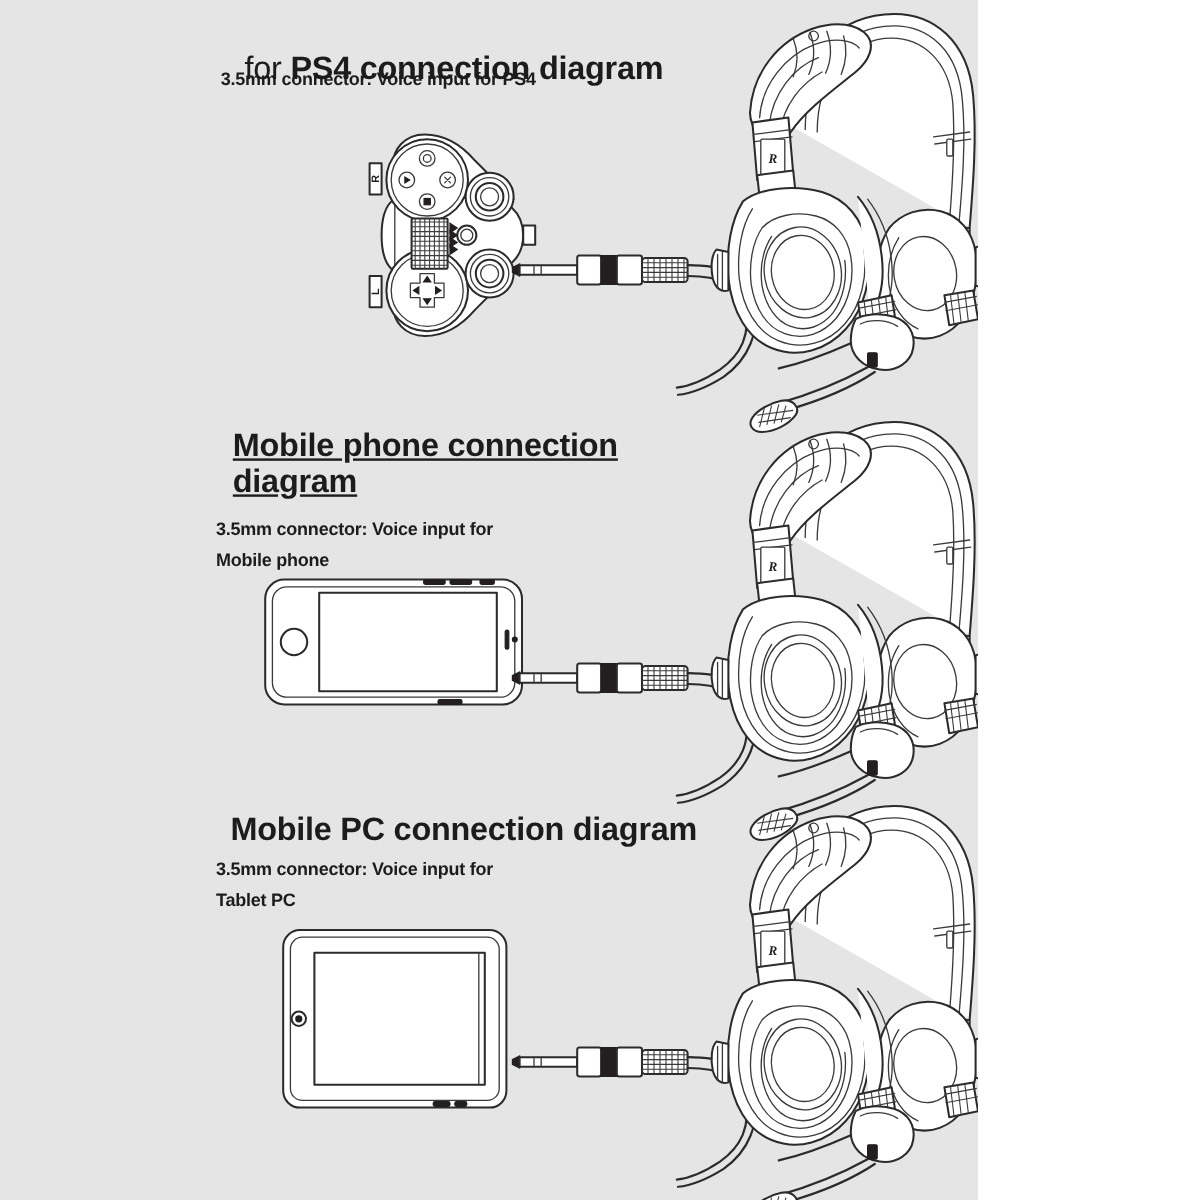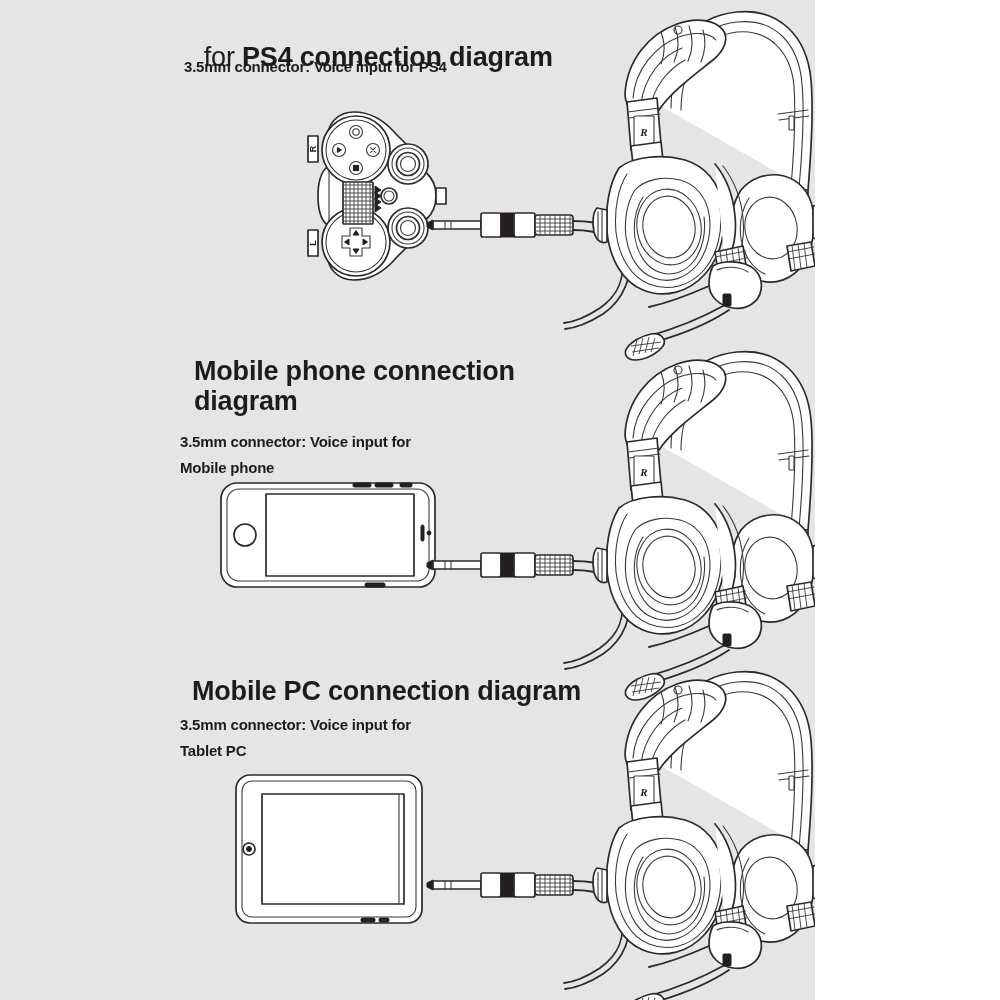--- a/index.html
+++ b/index.html
@@ -238,21 +238,21 @@
           <path d="M66 352 L96 348 M67 358 L94 354"></path>
         </g>
 
         <path class="cbl" d="M144 292 C126 300 106 308 84 313"></path>
       </svg>
     </div>
   </div>
 
   <div class="section" style="top:340px;">
 
-    <div class="title" style="left:194px; top:16px;">Mobile phone connection
+    <div class="title" style="left:194px; top:16px;text-decoration:underline;">Mobile phone connection
 diagram</div>
 
     <div class="subtitle" style="left:180px; top:89px;">3.5mm connector: Voice input for
 Mobile phone</div>
 
     <div class="art" style="left:218px; top:140px;">
       <svg width="230" height="120" viewBox="0 0 230 120">
         <rect class="lnf" x="3" y="3" width="214" height="104" rx="16"></rect>
         <rect class="ln2" x="9" y="9" width="202" height="92" rx="12" fill="none"></rect>
 

